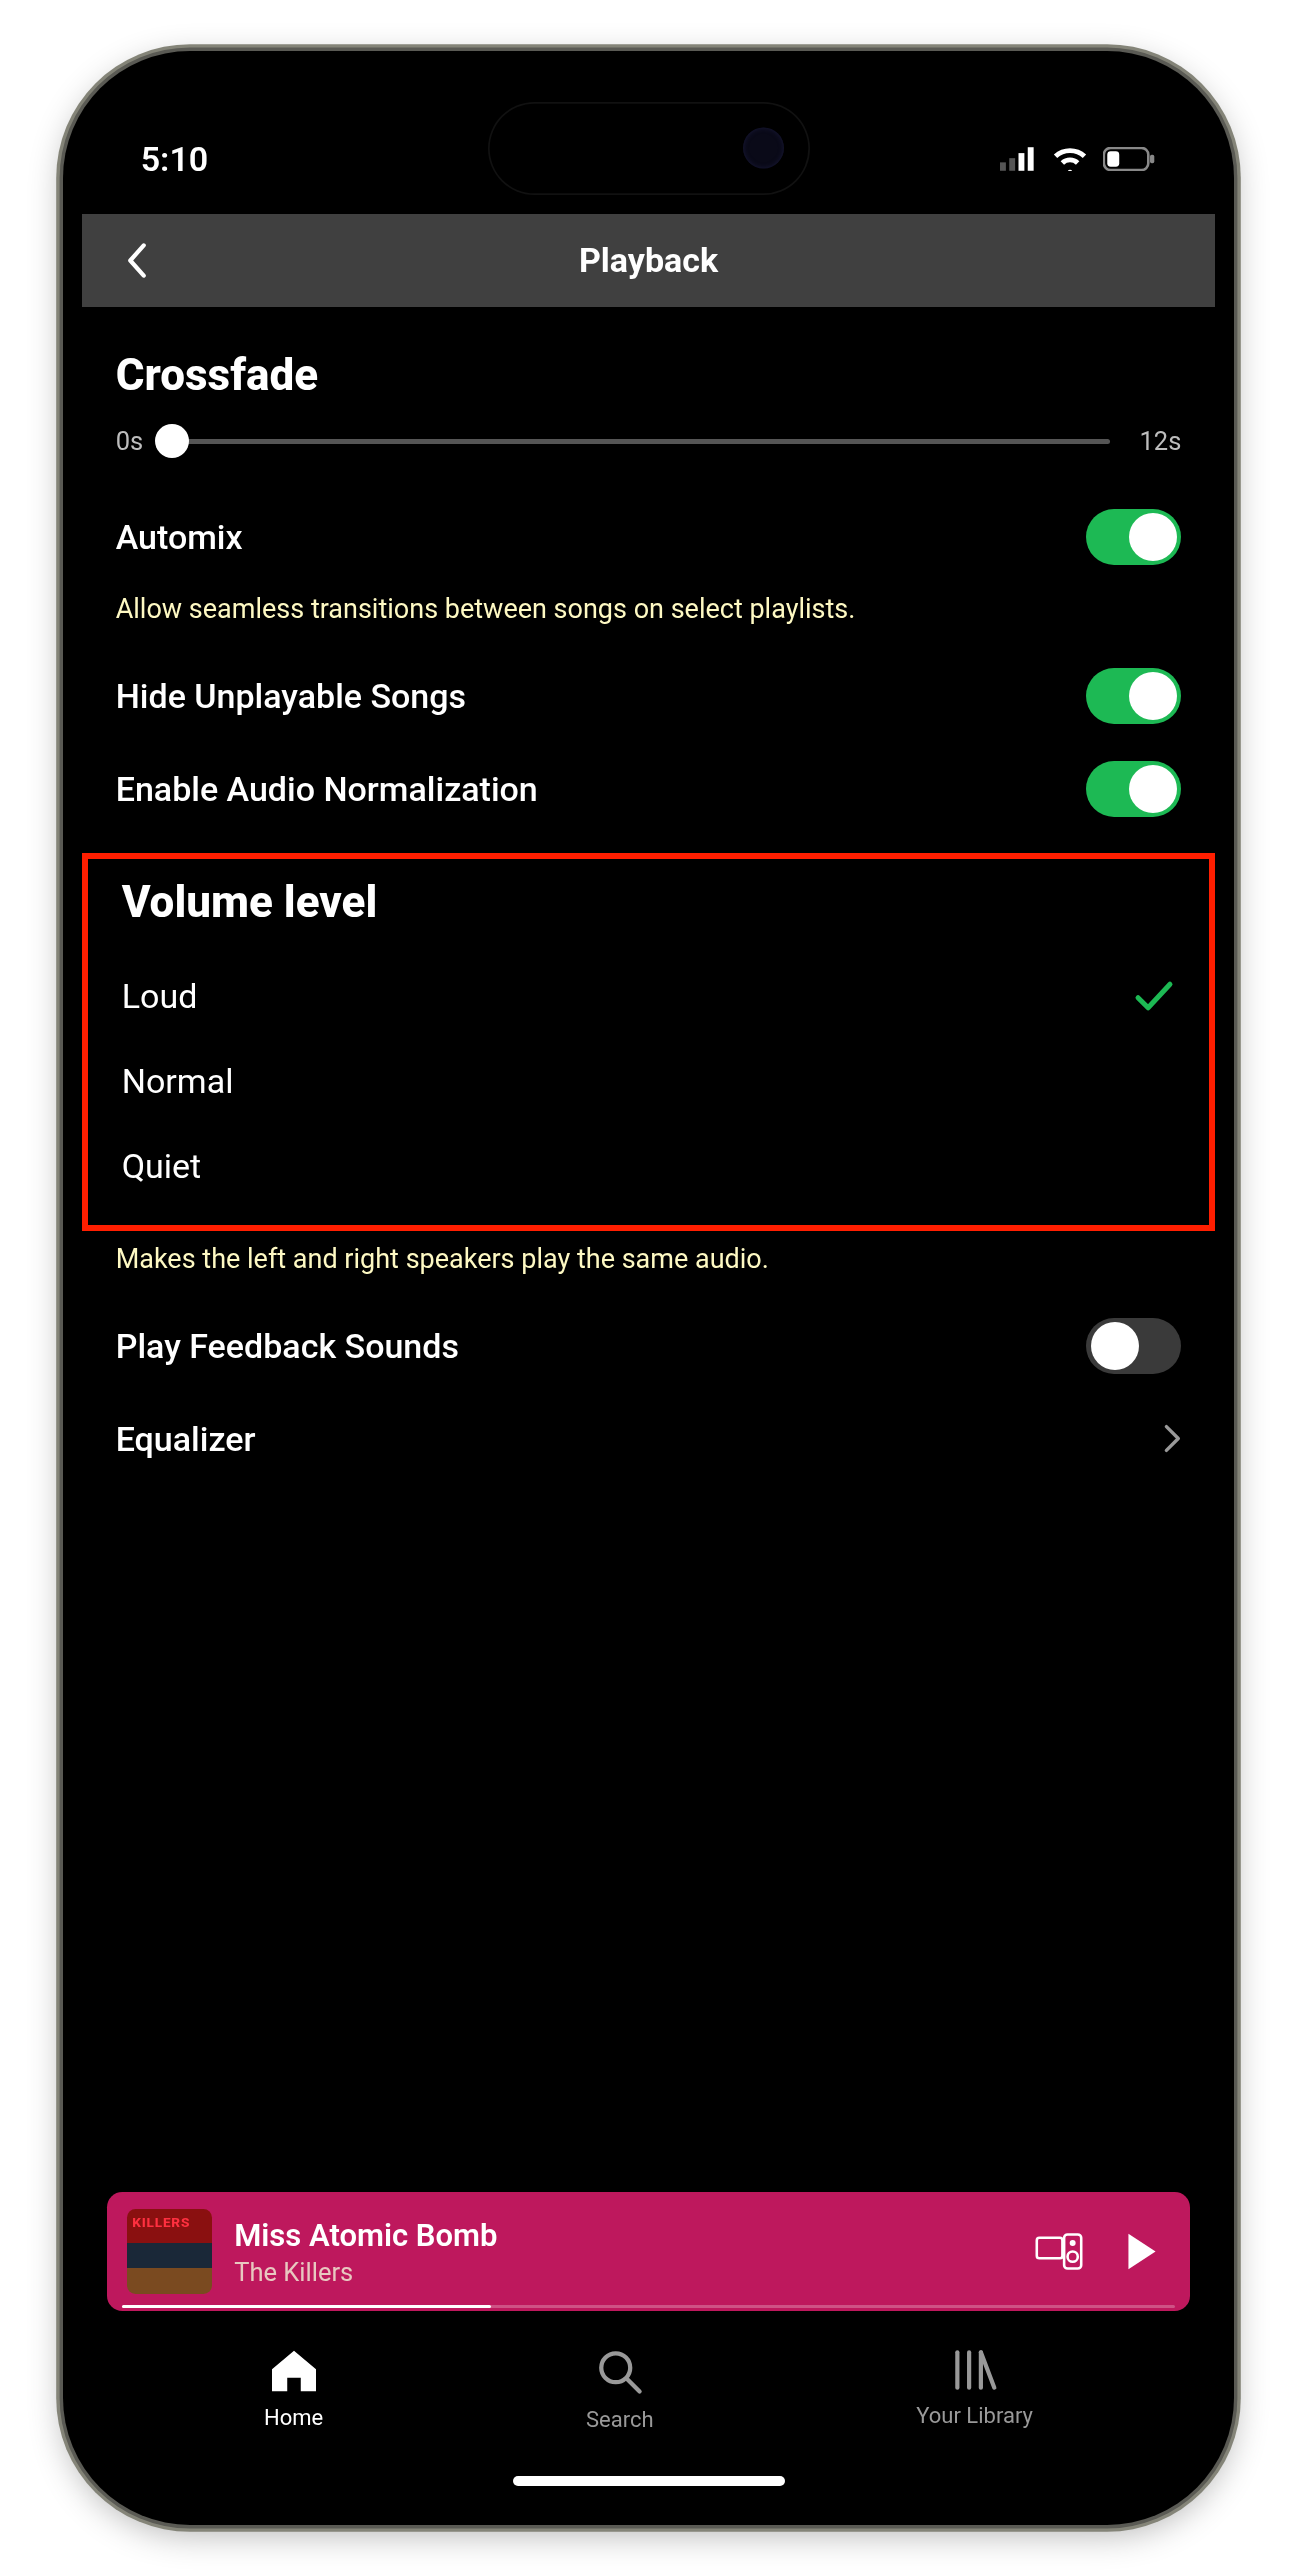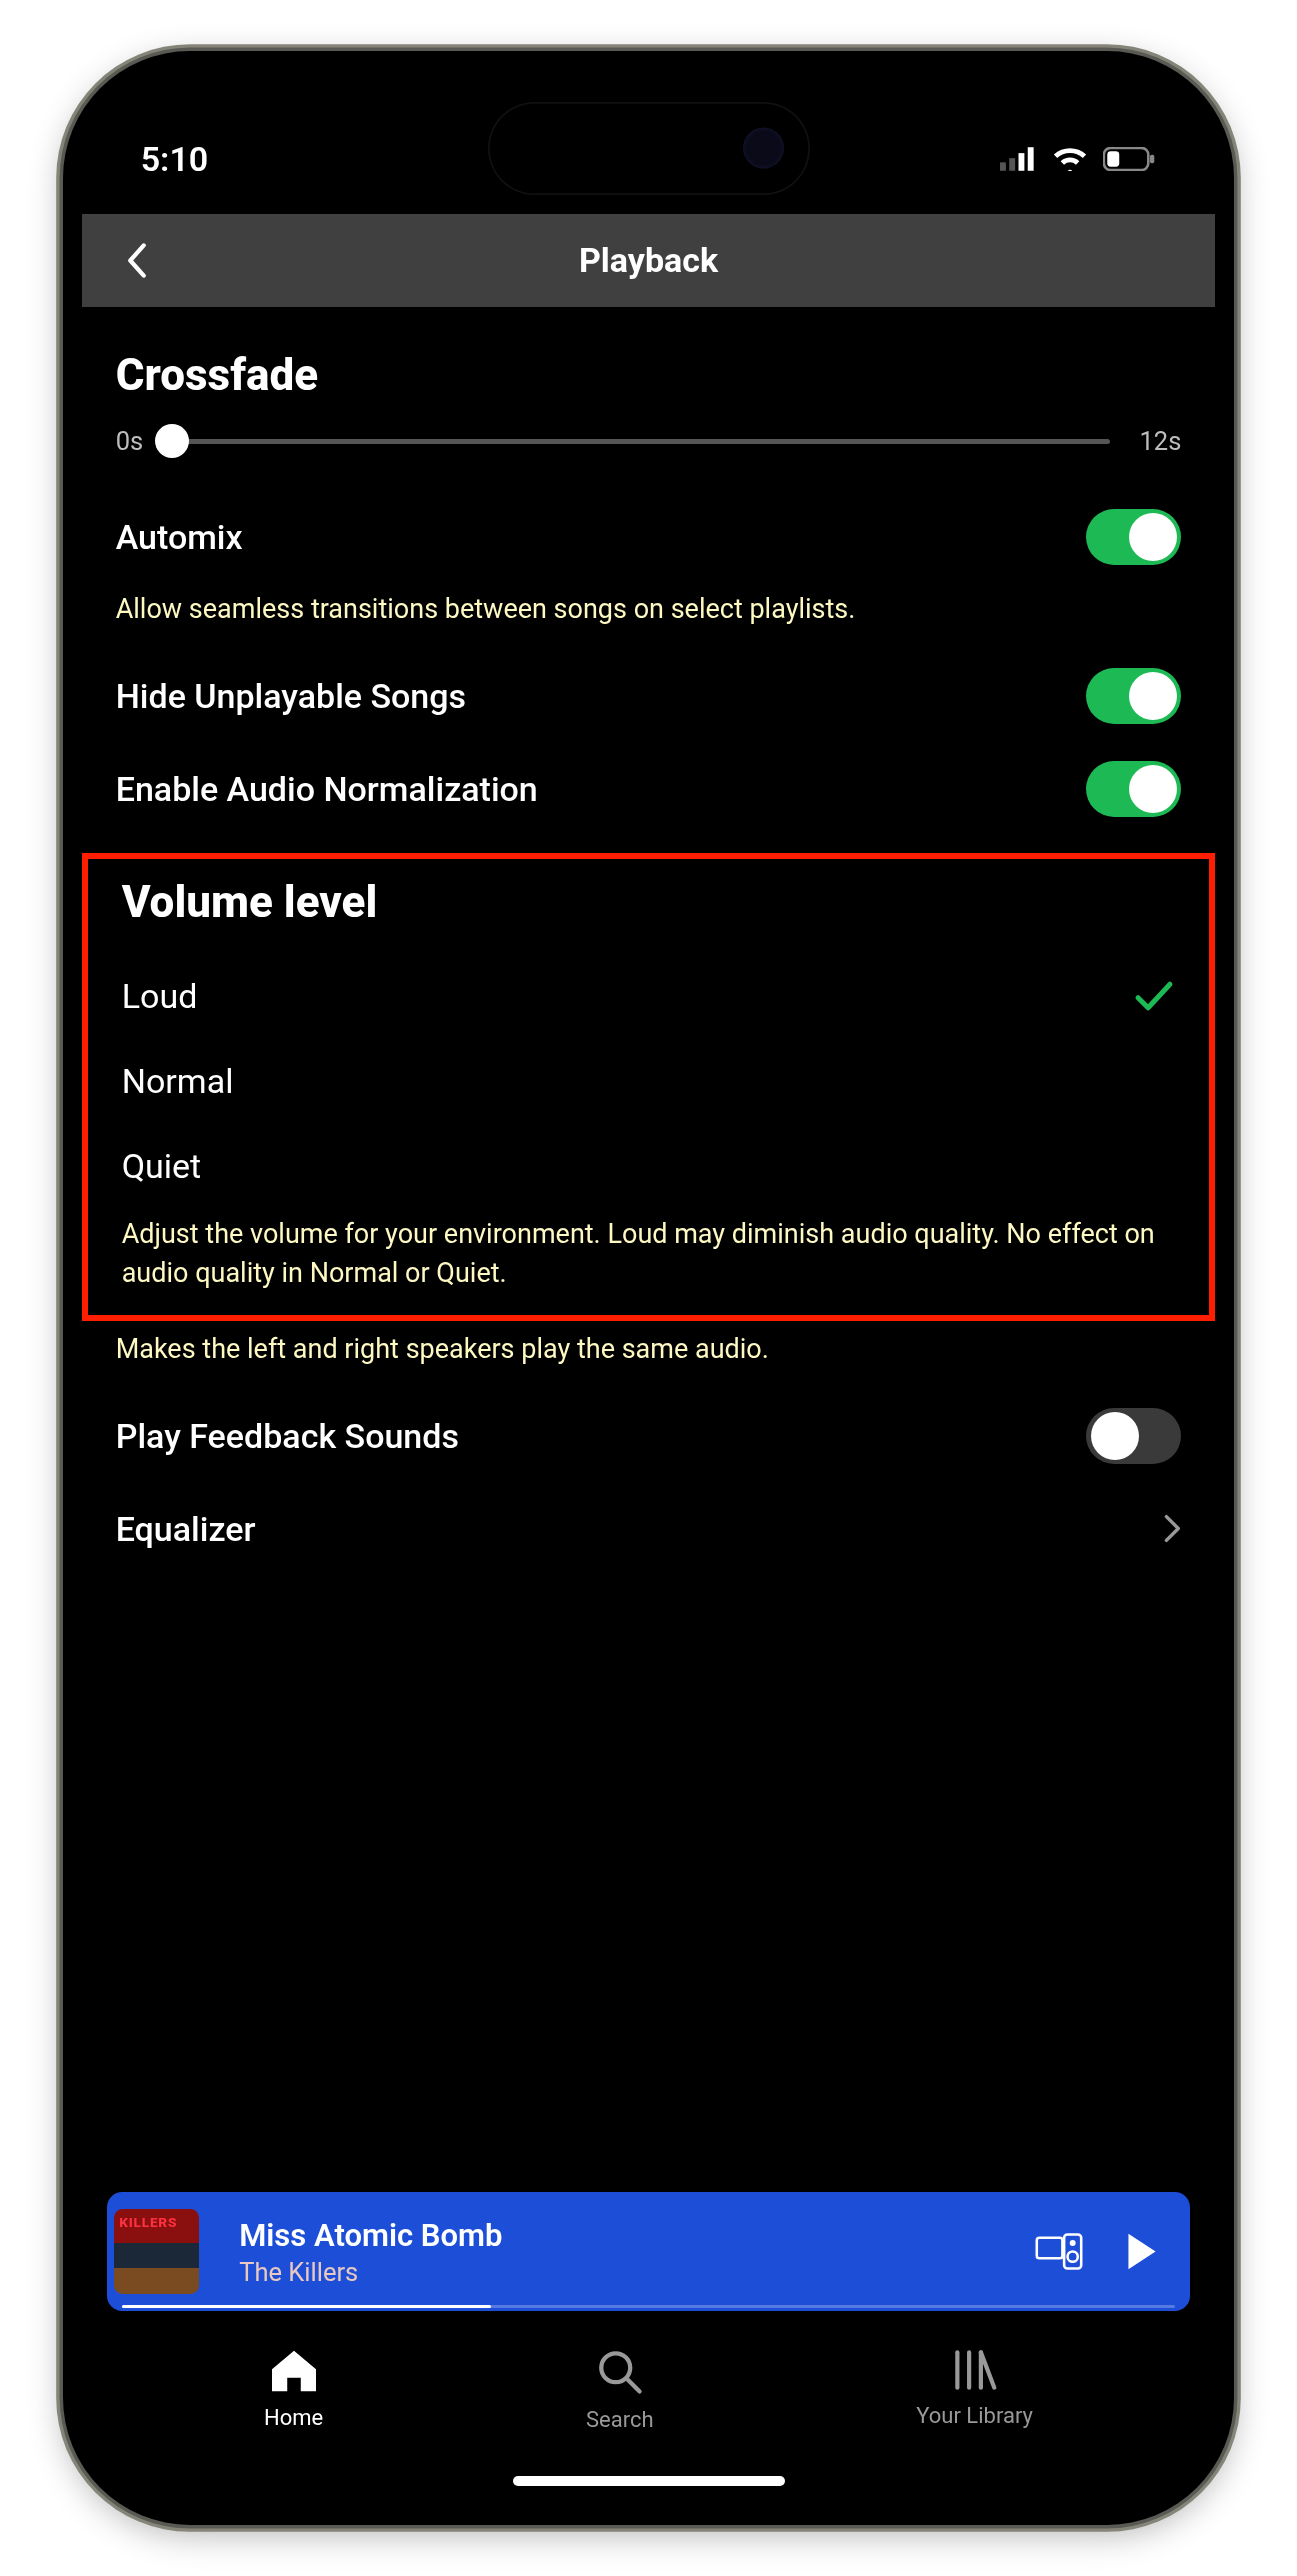--- a/index.html
+++ b/index.html
@@ -155,27 +155,27 @@
     display: flex;
     align-items: center;
     justify-content: space-between;
     font-size: 34px;
     min-height: 85px;
   }
   .check-icon { color: #1db954; }
   .chevron { color: #999; }
   .now-playing {
     margin: 25.5px 25.5px 17px;
-    background: #1d4ed8;
+    background: #be185d;
     border-radius: 15.3px;
     height: 119px;
     display: flex;
     align-items: center;
-    padding: 0 31px 0 7px;
-    gap: 40px;
+    padding: 0 31px 0 20px;
+    gap: 22px;
     position: relative;
   }
   .album-art {
     width: 85px; height: 85px;
     border-radius: 8.5px;
     background: linear-gradient(#8a1010 0 40%, #1a2838 40% 70%, #7a4a20 70%);
     flex-shrink: 0;
     position:relative;
     overflow:hidden;
   }
@@ -319,21 +319,20 @@
                 <path d="M6 22 L18 34 L44 6" stroke="#1db954" stroke-width="6" fill="none" stroke-linecap="round" stroke-linejoin="round"></path>
               </svg>
           </span>
         </div>
         <div class="option-row">
           <span>Normal</span>
         </div>
         <div class="option-row">
           <span>Quiet</span>
         </div>
-        <div class="desc" style="margin-bottom:5.1px">Adjust the volume for your environment. Loud may diminish audio quality. No effect on audio quality in Normal or Quiet.</div>
       </div>
 
       <div class="desc">Makes the left and right speakers play the same audio.</div>
 
       <div class="setting-row">
         <span>Play Feedback Sounds</span>
         <div class="toggle off">
             <div class="knob"></div>
           </div>
       </div>

